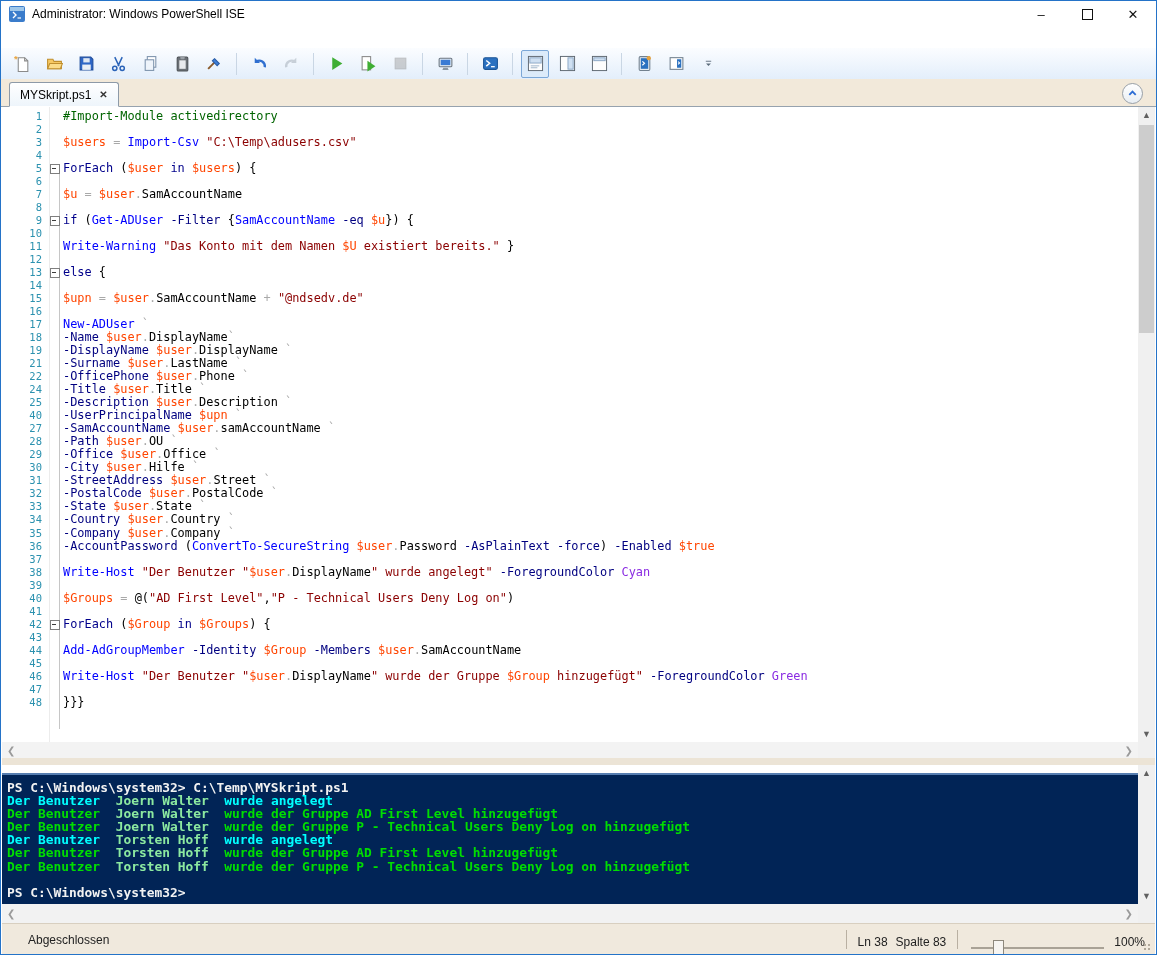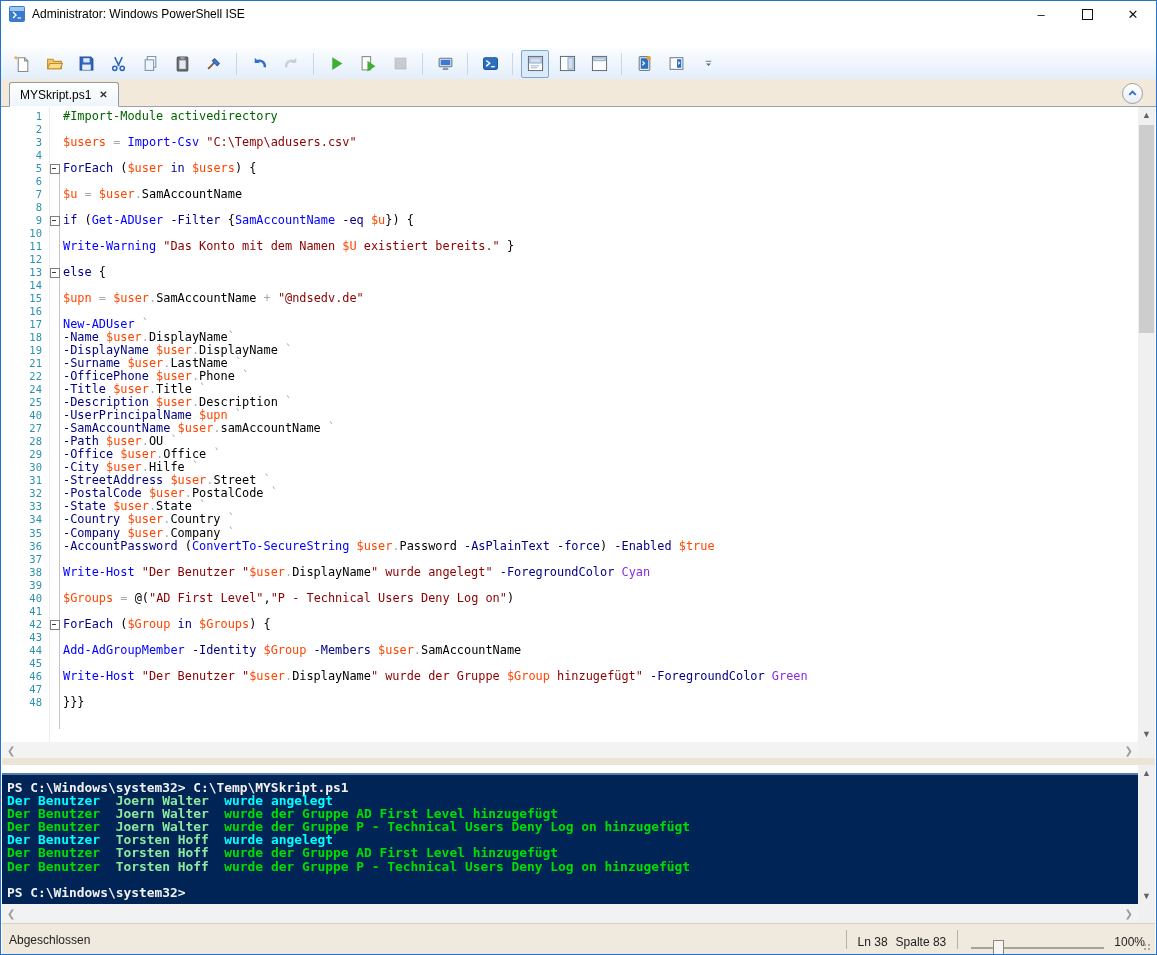--- a/index.html
+++ b/index.html
@@ -57,21 +57,21 @@
   
   .splitter{position:absolute;top:757px;left:1px;right:1px;height:7px;background:#ece4d6;}
   
   .console{position:absolute;top:764px;left:1px;right:18px;height:139px;background:#012456;border-top:2px solid #567db0;
     box-sizing:border-box;padding:6px 0 0 5px;overflow:hidden;margin-top:8px;}
   .cons-row{height:13.1px;line-height:13.1px;font-family:"DejaVu Sans Mono",monospace;font-size:12.9px;font-weight:bold;white-space:pre;}
   .c-plain{color:#f2f2f2}.c-cyan{color:#00FFFF}.c-green{color:#00DE00}.c-name{color:#8CE9A0}
   
   .statusbar{position:absolute;top:922px;left:1px;right:1px;height:32px;background:#f0e9dd;border-top:1px solid #d8cfc0;
     display:flex;align-items:center;font-size:12px;color:#222;box-sizing:border-box;}
-  .status-text{margin-left:7px;}
+  .status-text{margin-left:26px;}
   .sb-right{position:absolute;right:10px;display:flex;align-items:flex-end;}
   .st-sep{width:1px;height:19px;background:#b9b0a2;margin:0 11px;}
   .pos-label{white-space:pre;}
   .zoom-track{width:133px;height:2px;background:#a9a296;position:relative;margin:0 10px 0 2px;}
   .zoom-thumb{position:absolute;left:22px;top:-7px;width:9px;height:15px;background:#f7f5f1;border:1px solid #8e887c;}
   .grip{position:absolute;right:3px;bottom:3px;width:8px;height:8px;
     background:radial-gradient(circle at 1px 1px,#b0a89a 1px,transparent 1px);background-size:4px 4px;}
 </style>
 </head>
 <body>

